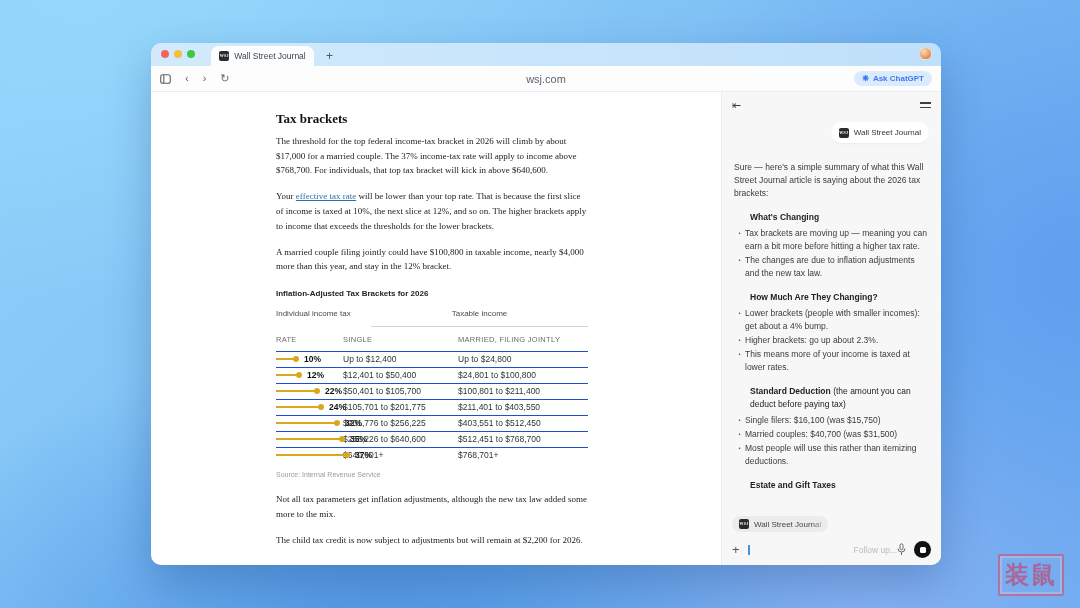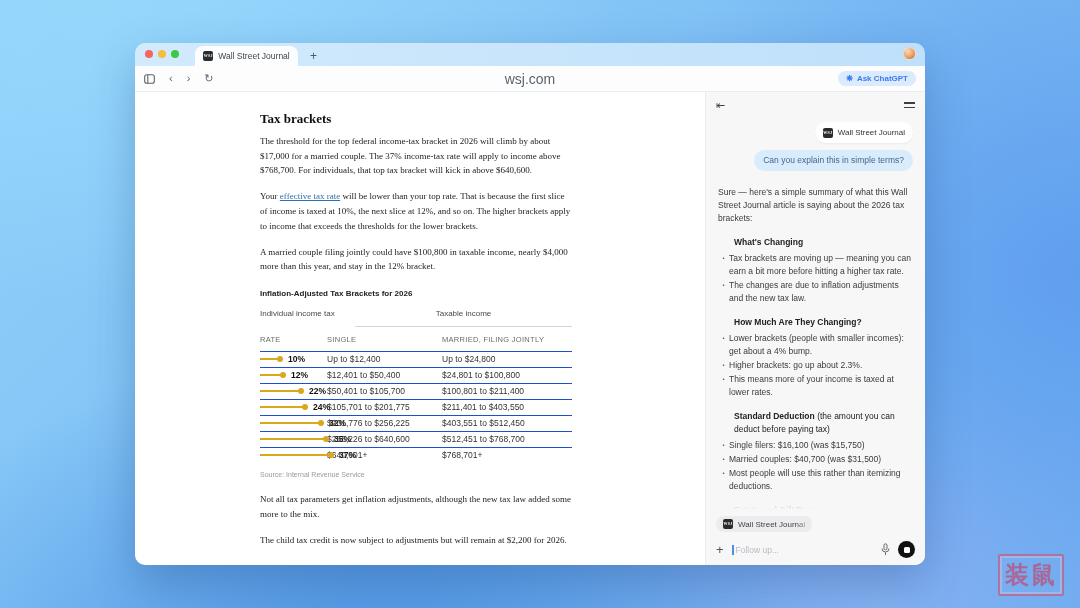--- a/index.html
+++ b/index.html
@@ -10,21 +10,21 @@
       radial-gradient(900px 500px at 8% 0%, rgba(150,216,252,.95), rgba(150,216,252,0) 60%),
       radial-gradient(700px 600px at 100% 45%, rgba(94,156,238,.9), rgba(94,156,238,0) 70%),
       radial-gradient(800px 500px at 35% 110%, rgba(74,143,226,.9), rgba(74,143,226,0) 65%),
       radial-gradient(500px 300px at 78% 92%, rgba(168,181,244,.55), rgba(168,181,244,0) 70%),
       linear-gradient(135deg,#8fd0fa,#6fb0f0);
     position:relative;
   }
 
   
   .window {
-    position:absolute; left:135px; top:43px; width:790px; height:522px;
+    position:absolute; left:151px; top:43px; width:790px; height:522px;
     border-radius:10px; overflow:hidden; display:flex; flex-direction:column;
     box-shadow:0 18px 45px rgba(10,50,110,.28);
   }
   .tabbar {
     height:23px; flex:none; background:linear-gradient(90deg,#d2eafc,#c6e4fb 60%,#bfe0fb);
     display:flex; align-items:flex-end; position:relative; padding-left:10px;
   }
   .lights { display:flex; gap:5px; align-items:center; height:100%; padding-bottom:1px; }
   .light { width:8px; height:8px; border-radius:50%; }
   .light.r{background:#f5655c;} .light.y{background:#f6bd40;} .light.g{background:#3ec848;}
@@ -44,21 +44,21 @@
     border:1px solid rgba(255,255,255,.6);
   }
   .toolbar {
     height:26px; flex:none; background:#fdfdfe; border-bottom:1px solid #e9edf1;
     display:flex; align-items:center; padding:0 9px; position:relative; color:#5f6368;
   }
   .tb-ic { font-size:11px; margin-right:14px; line-height:1; }
   .panel-svg { display:block; }
   .url {
     position:absolute; left:50%; transform:translateX(-50%);
-    font-size:14px; color:#5a6470;
+    font-size:11px; color:#5a6470;
   }
   .ask {
     position:absolute; right:9px; display:flex; align-items:center; gap:4px;
     background:#dceafd; color:#3c7bf0; border-radius:10px; padding:3px 8px;
     font-size:8px; font-weight:bold;
   }
   .ask .glyph { font-size:8px; }
 
   
   .content { flex:1; display:flex; min-height:0; }
@@ -126,21 +126,21 @@
   .b-chip {
     display:inline-flex; align-items:center; gap:5px; background:#ececee;
     border-radius:10px; padding:3px 7px; font-size:8px; color:#444;
     max-width:112px; position:relative; overflow:hidden;
   }
   .b-chip .txt { white-space:nowrap; overflow:hidden; }
   .b-chip .fadeR { position:absolute; right:0; top:0; bottom:0; width:16px; background:linear-gradient(90deg, rgba(236,236,238,0), #ececee); }
   .input-row { display:flex; align-items:center; margin-top:9px; }
   .plus { font-size:13px; color:#555; width:16px; }
   .caret { width:1.5px; height:10px; background:#4a90e2; margin-right:2px; }
-  .ph { color:#b7bcc3; font-size:8.5px; flex:1; }
+  .ph { color:#b7bcc3; font-size:8.5px; flex:1;text-align:right; }
   .mic { margin-right:8px; display:block; }
   .voice-btn {
     width:17px; height:17px; border-radius:50%; background:#111;
     display:flex; align-items:center; justify-content:center; flex:none;
   }
   .voice-btn i { display:block; width:6px; height:6px; background:#fff; border-radius:1.5px; }
 
   
   .stamp {
     position:absolute; right:16px; bottom:12px; width:66px; height:42px;
@@ -279,23 +279,20 @@
             <i></i>
           </span>
       </div>
 
       <div class="chat">
         <div class="right-row">
           <span class="chip">
             <span class="wsj-ico">WSJ</span>
             <span>Wall Street Journal</span>
           </span>
-        </div>
-        <div class="right-row">
-          <span class="bubble">Can you explain this in simple terms?</span>
         </div>
 
         <div class="asst">
           <p>Sure — here's a simple summary of what this Wall Street Journal article is saying about the 2026 tax brackets:</p>
 
           <div>
             <div class="sec-h"><b>What's Changing</b><span></span></div>
             <div class="bullet">
                 <span>Tax brackets are moving up — meaning you can earn a bit more before hitting a higher tax rate.</span>
               </div>

